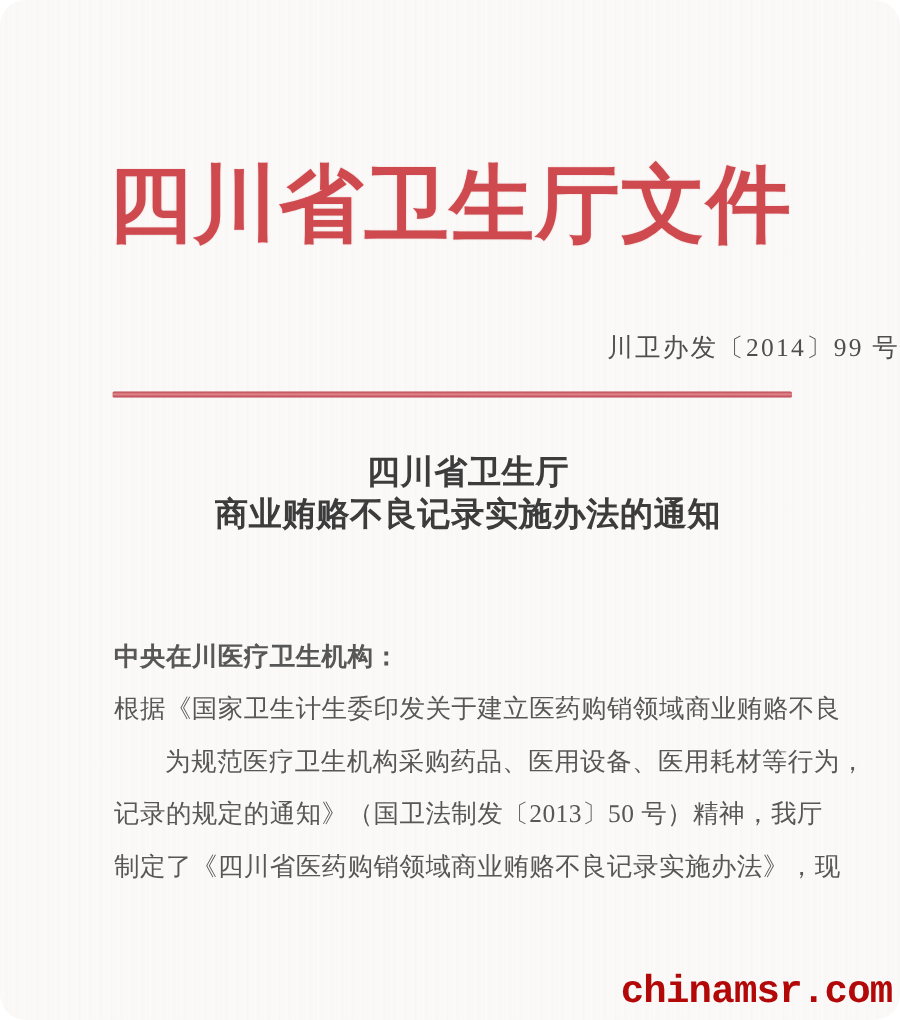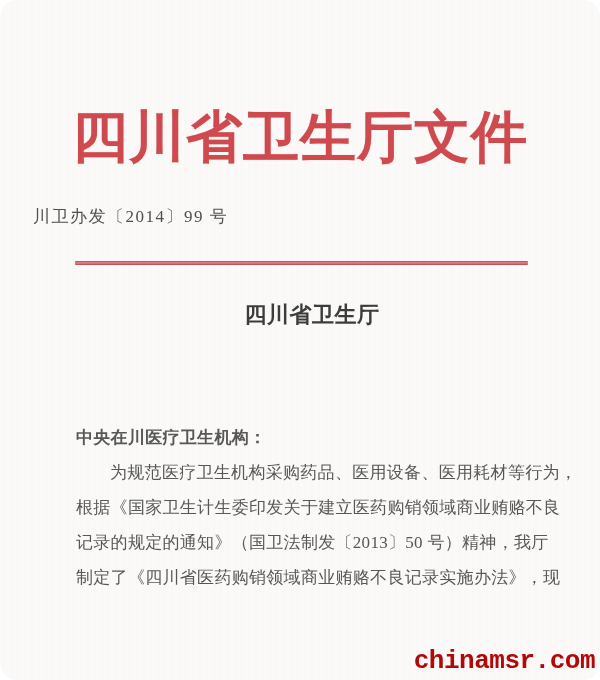--- a/index.html
+++ b/index.html
@@ -36,24 +36,24 @@
     line-height: 1.35;
     font-weight: bold;
     color: #ce4a4f;
     letter-spacing: 1px;
     text-shadow: 0 0 1px rgba(206,74,79,0.4);
     white-space: nowrap;
   }
 
   .doc-number {
     position: absolute;
-    top: 205px;
+    top: 220px;
     left: 0;
     width: 100%;
-    text-align: left;
+    text-align: right;
     font-size: 17px;
     color: #4e4e4e;
     letter-spacing: 1.5px;
     white-space: nowrap;
     padding-left: 33px;
   }
 
   .red-rule {
     position: absolute;
     top: 261px;
@@ -129,25 +129,26 @@
 <div class="page">
 
   <div class="masthead">四川省卫生厅文件</div>
 
   <div class="doc-number">川卫办发〔2014〕99 号</div>
 
   <div class="red-rule"></div>
 
   <div class="notice-title">
     <div class="title-line">四川省卫生厅</div>
+    <div class="title-line">商业贿赂不良记录实施办法的通知</div>
   </div>
 
   <div class="body-text">
     <div class="body-line short">中央在川医疗卫生机构：</div>
+    <div class="body-line">根据《国家卫生计生委印发关于建立医药购销领域商业贿赂不良</div>
     <div class="body-line indent">为规范医疗卫生机构采购药品、医用设备、医用耗材等行为，</div>
-    <div class="body-line">根据《国家卫生计生委印发关于建立医药购销领域商业贿赂不良</div>
     <div class="body-line">记录的规定的通知》（国卫法制发〔2013〕50 号）精神，我厅</div>
     <div class="body-line">制定了《四川省医药购销领域商业贿赂不良记录实施办法》，现</div>
   </div>
 
   <div class="watermark">chinamsr.com</div>
 
 </div>
 
 </body></html>

